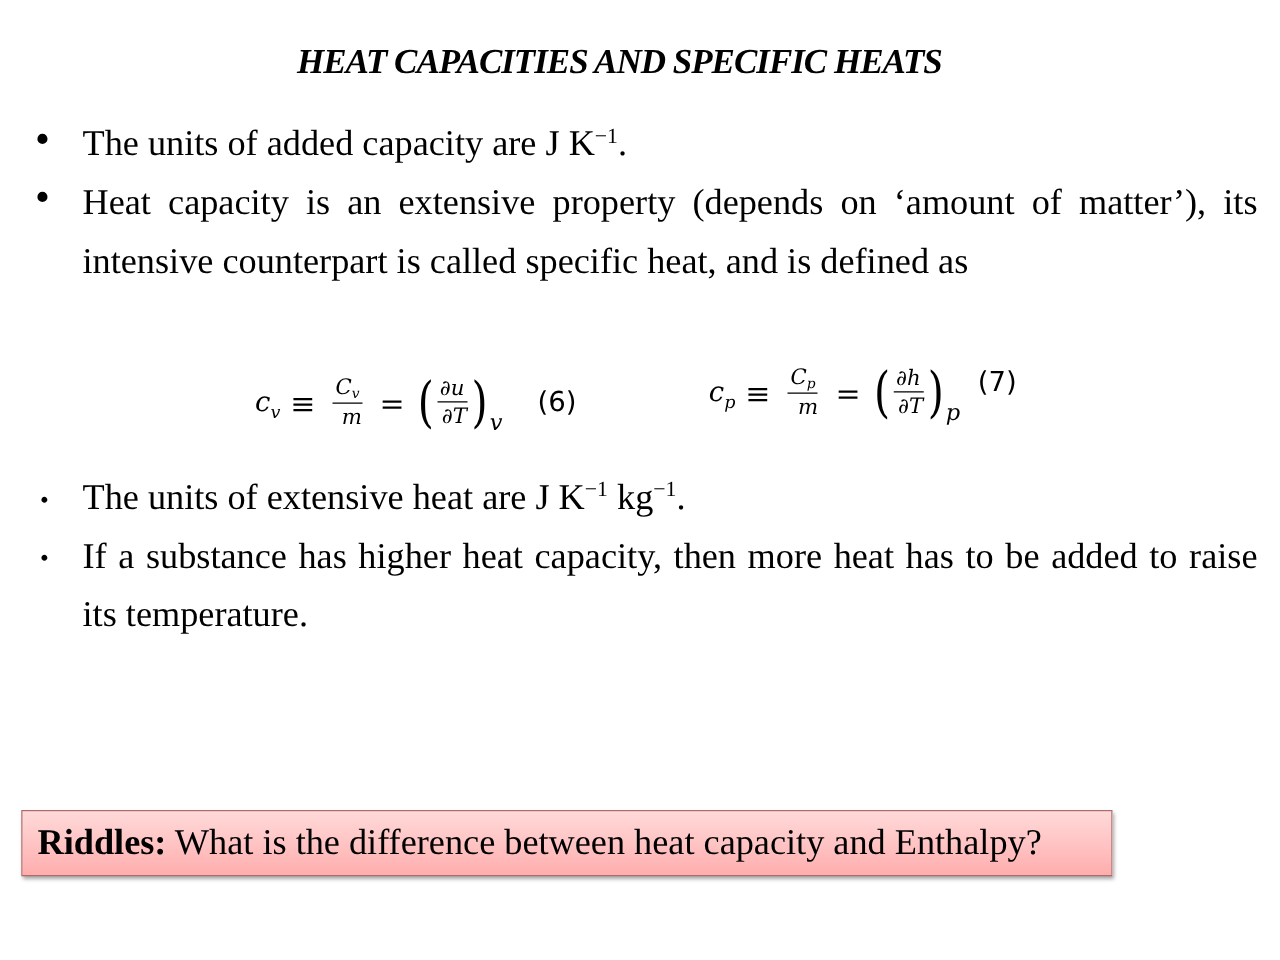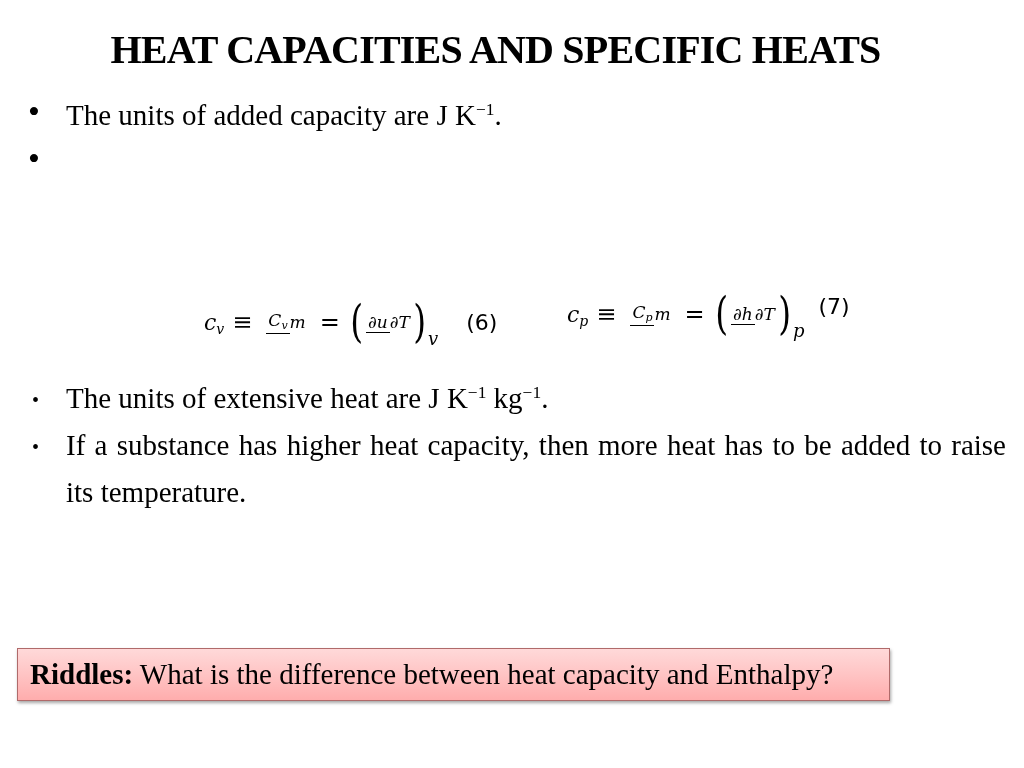--- a/index.html
+++ b/index.html
@@ -1,34 +1,34 @@
 <!DOCTYPE html>
 <html><head>
 <meta charset="utf-8">
 <style>
   html, body { margin: 0; padding: 0; background: #ffffff; }
   body { width: 1024px; height: 768px; position: relative; overflow: hidden;
          font-family: "Liberation Serif", "DejaVu Serif", serif; color: #000; }
 
   .title { position: absolute; left: 0; top: 30px; width: 991px; text-align: center;
-           font-weight: bold; font-size: 40px; letter-spacing: -0.8px; line-height: 40px; }
+           font-weight: bold; font-size: 28px; letter-spacing: -0.8px; line-height: 40px; font-style: italic; }
 
   .bullets { position: absolute; left: 28px; top: 92px; width: 978px; margin: 0; padding: 0; list-style: none; }
   .bullet { position: relative; padding-left: 38px; font-size: 29px; line-height: 47px;
             text-align: justify; text-align-last: left; }
   .bullet .dot { position: absolute; left: 2px; top: 0; font-size: 26px; }
   .bullet.big .dot { font-size: 34px; top: -4px; left: 0; }
   .bullet.small .dot { font-size: 20px; left: 4px; top: 2px; }
   sup { font-size: 0.6em; vertical-align: 0; position: relative; top: -0.55em; line-height: 0; }
 
   .eqs { position: absolute; left: 0; top: 292px; width: 1024px; height: 80px; }
   .eq { position: absolute; display: flex; align-items: center; font-family: "DejaVu Serif", serif; font-size: 22px; }
   .eq i { font-style: italic; }
   .sub { font-size: 14px; position: relative; top: 7px; font-style: italic; }
-  .frac { display: inline-flex; flex-direction: row; align-items: center; margin: 0 6px; font-size: 17px; }
+  .frac { display: inline-flex; flex-direction: column; align-items: flex-end; margin: 0 6px; font-size: 17px; }
   .frac .num { border-bottom: 1.5px solid #000; padding: 0 2px; line-height: 20px; }
   .frac .den { line-height: 22px; }
   .paren { font-size: 44px; font-weight: 200; line-height: 44px; transform: scaleX(0.75); display: inline-block; }
   .psub { font-size: 18px; font-style: italic; position: relative; top: 16px; }
   .op { margin: 0 8px; font-size: 24px; }
   .eqnum { font-family: "DejaVu Sans", sans-serif; font-size: 22px; margin-left: 28px; }
 
   .bullets2 { top: 375px; }
 
   .riddle { position: absolute; left: 17px; top: 648px; width: 873px; height: 53px;
@@ -43,20 +43,21 @@
 
 <div class="title">HEAT CAPACITIES AND SPECIFIC HEATS</div>
 
 <ul class="bullets">
   <li class="bullet big">
     <span class="dot">•</span>
     <span>The units of added capacity are J K</span><sup>−1</sup><span>.</span>
   </li>
   <li class="bullet big">
     <span class="dot">•</span>
+    <span>Heat capacity is an extensive property (depends on ‘amount of matter’), its intensive counterpart is called specific heat, and is defined as</span>
   </li>
 </ul>
 
 <div class="eqs">
   <div class="eq" style="left:204px; top:8px;">
     <i>c</i>
       <span class="sub">v</span>
     <span class="op">≡</span>
     <span class="frac">
       <span class="num"><i>C</i><span class="sub" style="font-size:11px;top:3px;">v</span></span>

